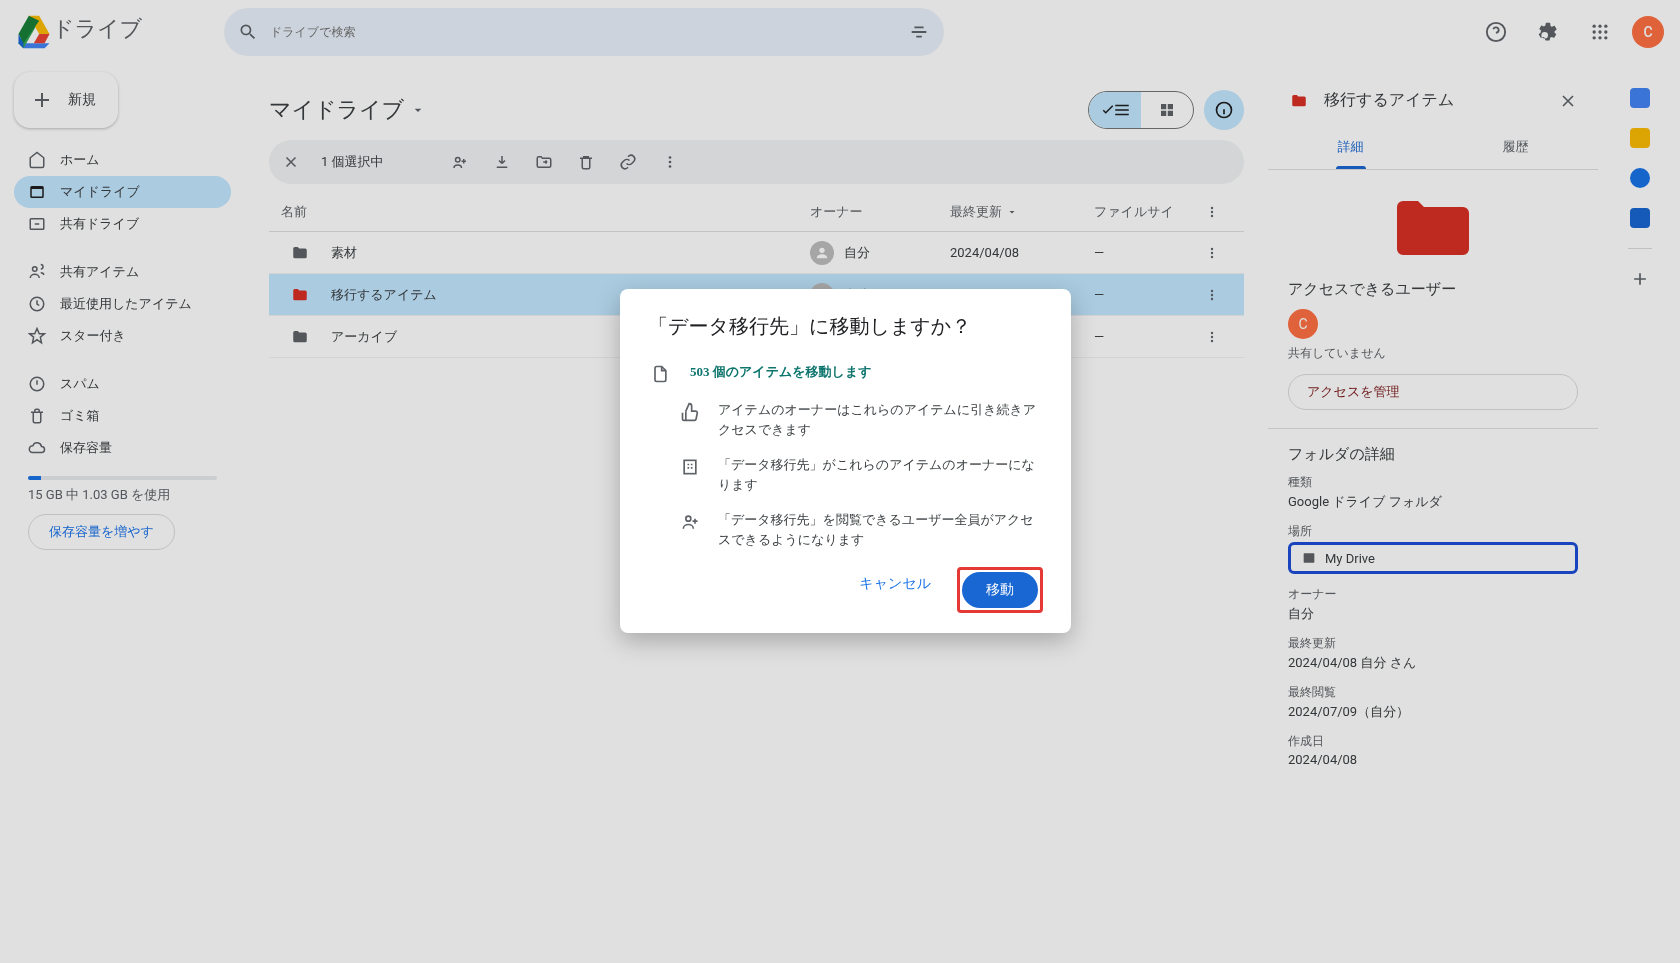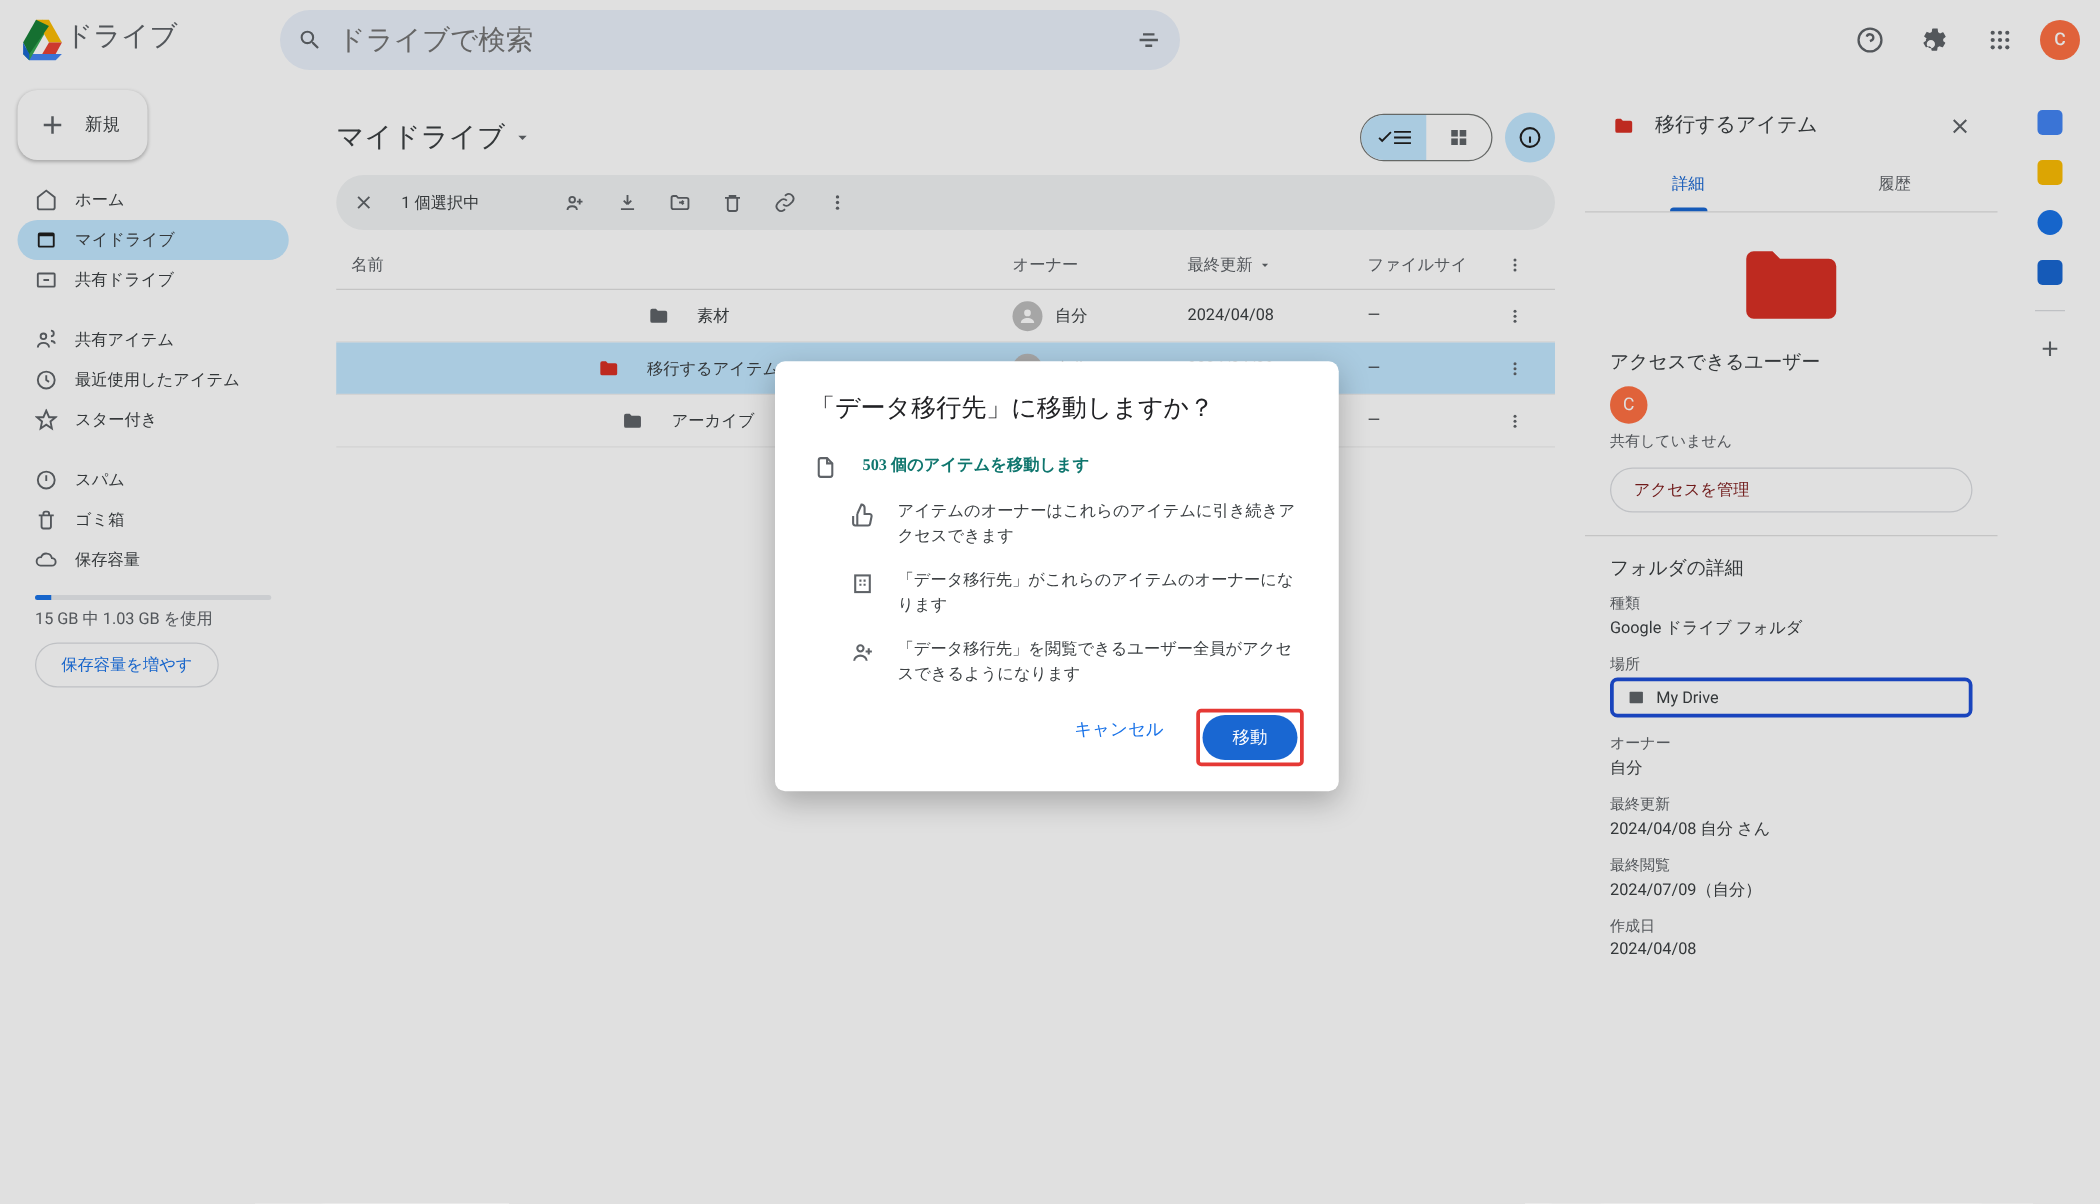--- a/index.html
+++ b/index.html
@@ -5,21 +5,21 @@
 * { box-sizing: border-box; margin: 0; padding: 0; }
 body { font-family: 'Google Sans', Roboto, Arial, sans-serif; font-size: 14px; color: #3c4043; background: #fff; overflow: hidden; width: 1680px; height: 963px; position: relative; }
 .scrim { position: absolute; inset: 0; background: rgba(0,0,0,0.12); z-index: 5; pointer-events: none; }
 
 
 .hdr { display: flex; align-items: center; height: 64px; padding: 0 16px; gap: 8px; }
 .logo { display: flex; align-items: flex-start; width: 200px; }
 .logo svg { width: 36px; height: 36px; }
 .logo-text { font-size: 22px; color: #5f6368; }
 .search { flex: 0 0 720px; height: 48px; background: #eaf1fb; border-radius: 24px; display: flex; align-items: center; padding: 0 14px; gap: 12px; }
-.search input { flex: 1; border: none; background: transparent; font-size: 22px; outline: none; color: #5f6368; }
+.search input { flex: 1; border: none; background: transparent; font-size: 12px; outline: none; color: #5f6368; }
 .hdr-spacer { flex: 1; }
 .hdr-icons { display: flex; align-items: center; gap: 12px; }
 .icon-btn { width: 40px; height: 40px; border-radius: 50%; display: flex; align-items: center; justify-content: center; cursor: pointer; color: #5f6368; }
 .avatar { width: 32px; height: 32px; border-radius: 50%; background: #ff7043; color: #fff; display: flex; align-items: center; justify-content: center; font-weight: 500; }
 
 
 .body { display: flex; height: calc(963px - 64px); }
 .sidebar { width: 245px; padding: 8px 14px 0 14px; }
 .new-btn { height: 56px; padding: 0 22px 0 16px; border-radius: 16px; box-shadow: 0 1px 3px rgba(0,0,0,0.25); display: inline-flex; align-items: center; gap: 14px; background: #fff; cursor: pointer; font-size: 14px; margin-bottom: 16px; }
 .nav-item { height: 32px; border-radius: 16px; display: flex; align-items: center; gap: 14px; padding: 0 14px; cursor: pointer; color: #3c4043; font-size: 13px; }
@@ -46,21 +46,21 @@
 
 .thead { display: flex; align-items: center; height: 40px; border-bottom: 1px solid #e0e0e0; font-size: 13px; color: #5f6368; }
 .col-name { flex: 1; display: flex; align-items: center; gap: 14px; padding-left: 12px; font-family: Liberation Serif, serif; }
 .col-owner { width: 140px; }
 .col-date { width: 144px; display: flex; align-items: center; gap: 4px; }
 .col-size { width: 110px; }
 .col-menu { width: 40px; text-align: center; }
 
 .row { display: flex; align-items: center; height: 42px; border-bottom: 1px solid #f1f1f1; font-size: 13px; }
 .row.selected { background: #c2e7ff; }
-.row .col-name { gap: 20px; padding-left: 20px; justify-content: center; }
+.row .col-name { gap: 20px; padding-left: 20px; }
 .folder-ic { width: 22px; height: 18px; }
 .owner-cell { display: flex; align-items: center; gap: 10px; }
 .owner-av { width: 24px; height: 24px; border-radius: 50%; background: #bdbdbd; display: flex; align-items: center; justify-content: center; }
 
 
 .details { width: 330px; background: #fff; border-radius: 16px; padding: 16px 20px; display: flex; flex-direction: column; }
 .dt-hdr { display: flex; align-items: center; gap: 14px; margin-bottom: 14px; }
 .dt-hdr .folder-ic { width: 22px; height: 18px; }
 .dt-title { flex: 1; font-size: 16px; }
 .dt-tabs { display: flex; border-bottom: 1px solid #e0e0e0; margin: 0 -20px; }

